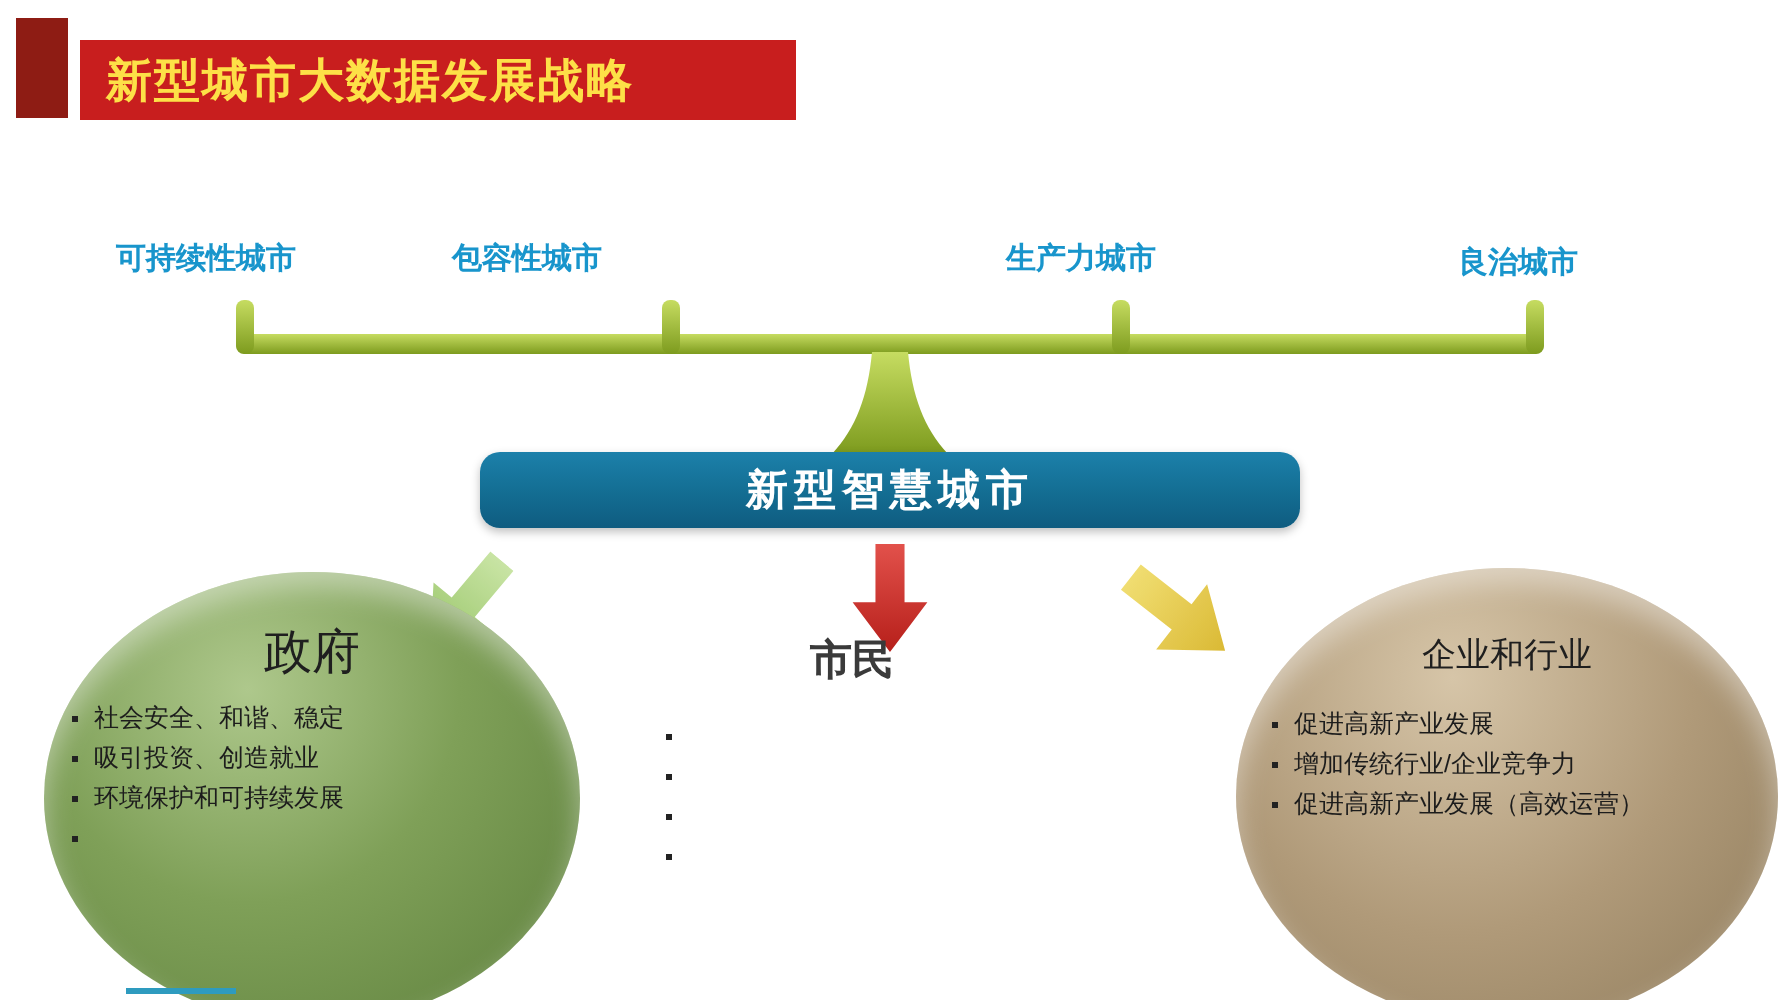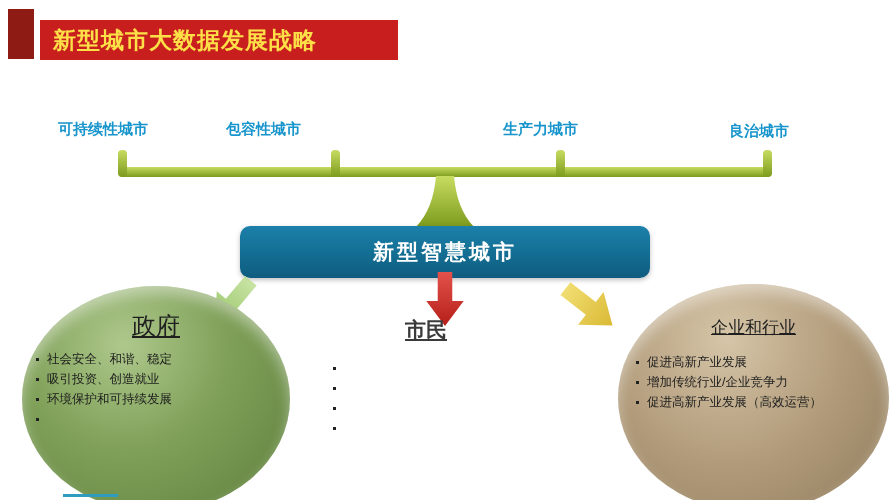--- a/index.html
+++ b/index.html
@@ -32,21 +32,21 @@
   .city-label.l1 { left:58px;  top:120px; }
   .city-label.l2 { left:226px; top:120px; }
   .city-label.l3 { left:503px; top:120px; }
   .city-label.l4 { left:729px; top:122px; }
 
   
   .bracket { position:absolute; left:0; top:0; pointer-events:none; }
 
   
   .smart-city-box {
-    position:absolute; left:240px; top:226px; width:410px; height:52px;
+    position:absolute; left:240px; top:226px; width:410px; height:38px;
     border-radius:10px;
     background:linear-gradient(180deg,#1c80aa 0%, #136d92 55%, #0f5c80 100%);
     color:#ffffff; font-size:21px; font-weight:bold; letter-spacing:3px;
     display:flex; align-items:center; justify-content:center;
     box-shadow:0 2px 5px rgba(0,0,0,.25);
   }
 
   
   .arrow { position:absolute; }
   .arrow svg { display:block; width:100%; height:100%; }
@@ -61,21 +61,21 @@
     background:radial-gradient(ellipse at 38% 26%, #aec88c 0%, #7fa058 45%, #5d7f3c 100%);
     box-shadow:inset 0 8px 14px rgba(255,255,255,.45);
   }
   .ent-ellipse {
     left:618px; top:284px; width:271px; height:228px;
     background:radial-gradient(ellipse at 40% 24%, #d6c5a8 0%, #b09a79 52%, #8f7c5c 100%);
     box-shadow:inset 0 8px 14px rgba(255,255,255,.45);
   }
 
   
-  .group-title { position:absolute; color:#1f1f1f; white-space:nowrap;text-decoration:underline; }
+  .group-title { position:absolute; color:#1f1f1f; white-space:nowrap; }
   .gov-title { left:22px;  top:310px; width:268px; text-align:center; font-size:24px; }
   .cit-title { left:405px; top:316px; width:90px;  text-align:left; font-size:21px; font-weight:bold; color:#3a3a3a; }
   .ent-title { left:618px; top:316px; width:271px; text-align:center; font-size:17px; }
 
   
   ul.bullets { position:absolute; list-style:none; }
   ul.bullets li { font-size:12.5px; line-height:20px; color:#1c1c1c; white-space:nowrap; }
   ul.bullets .marker {
     display:inline-block; width:3px; height:3px; background:#222222;
     margin-right:8px; vertical-align:middle;

